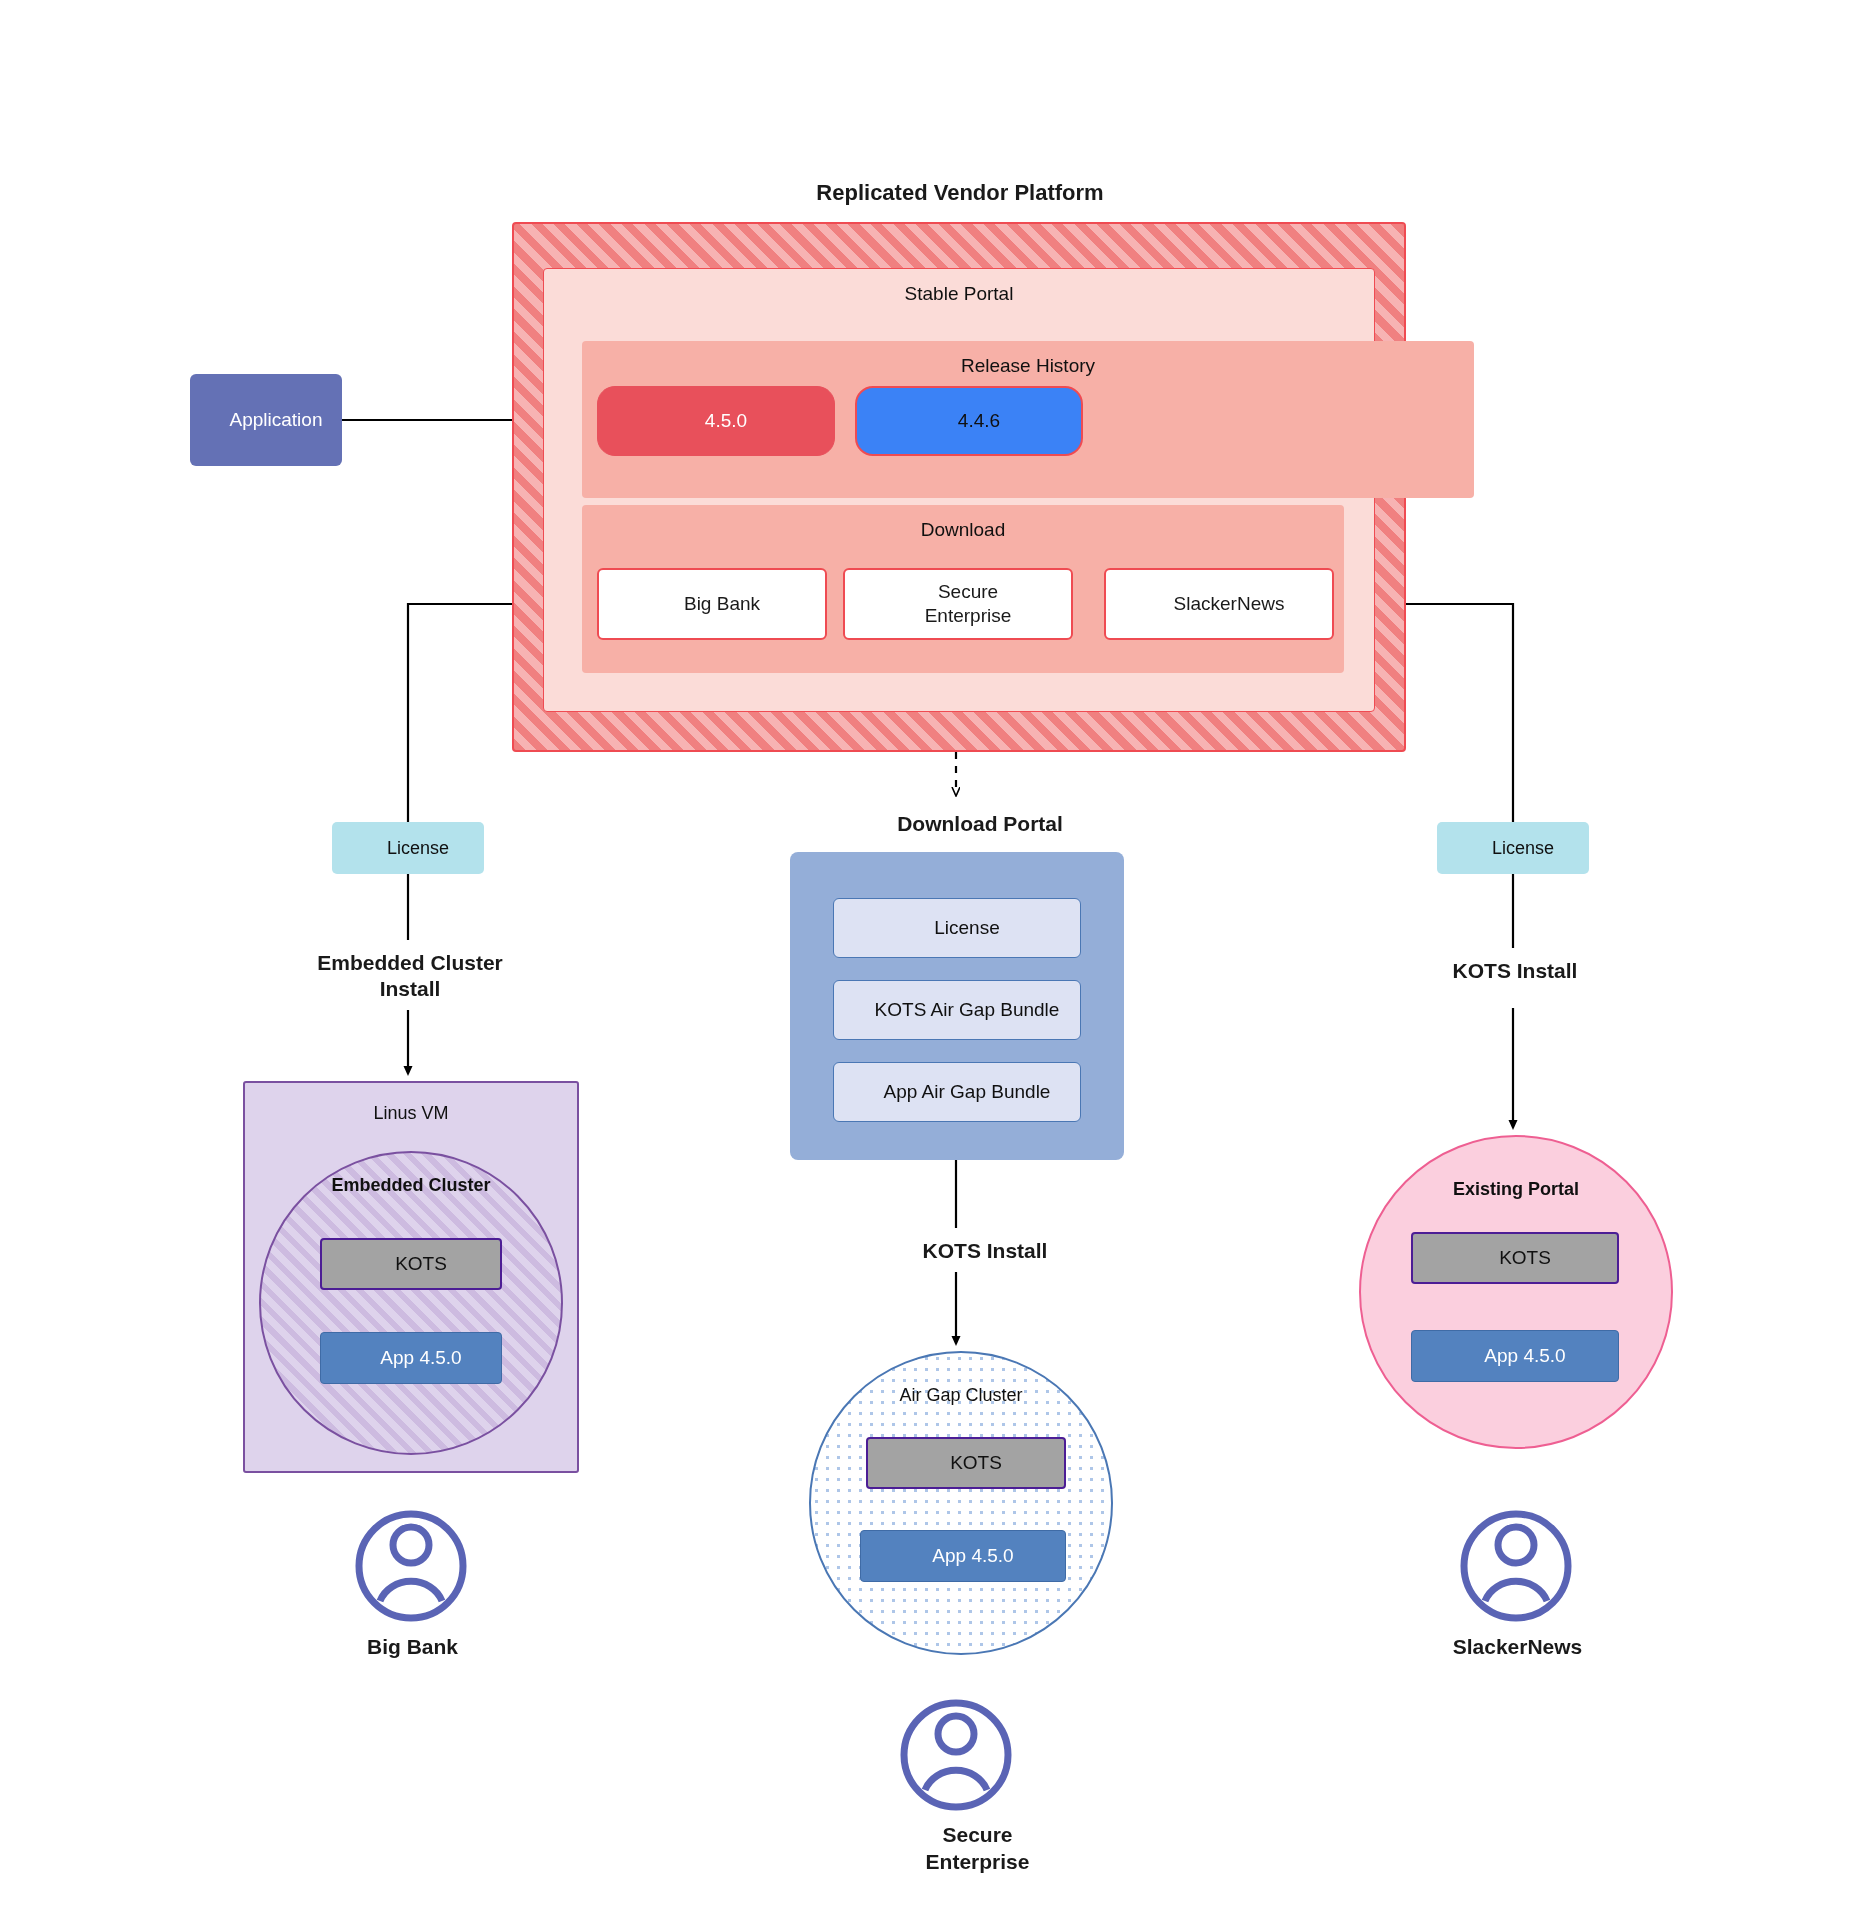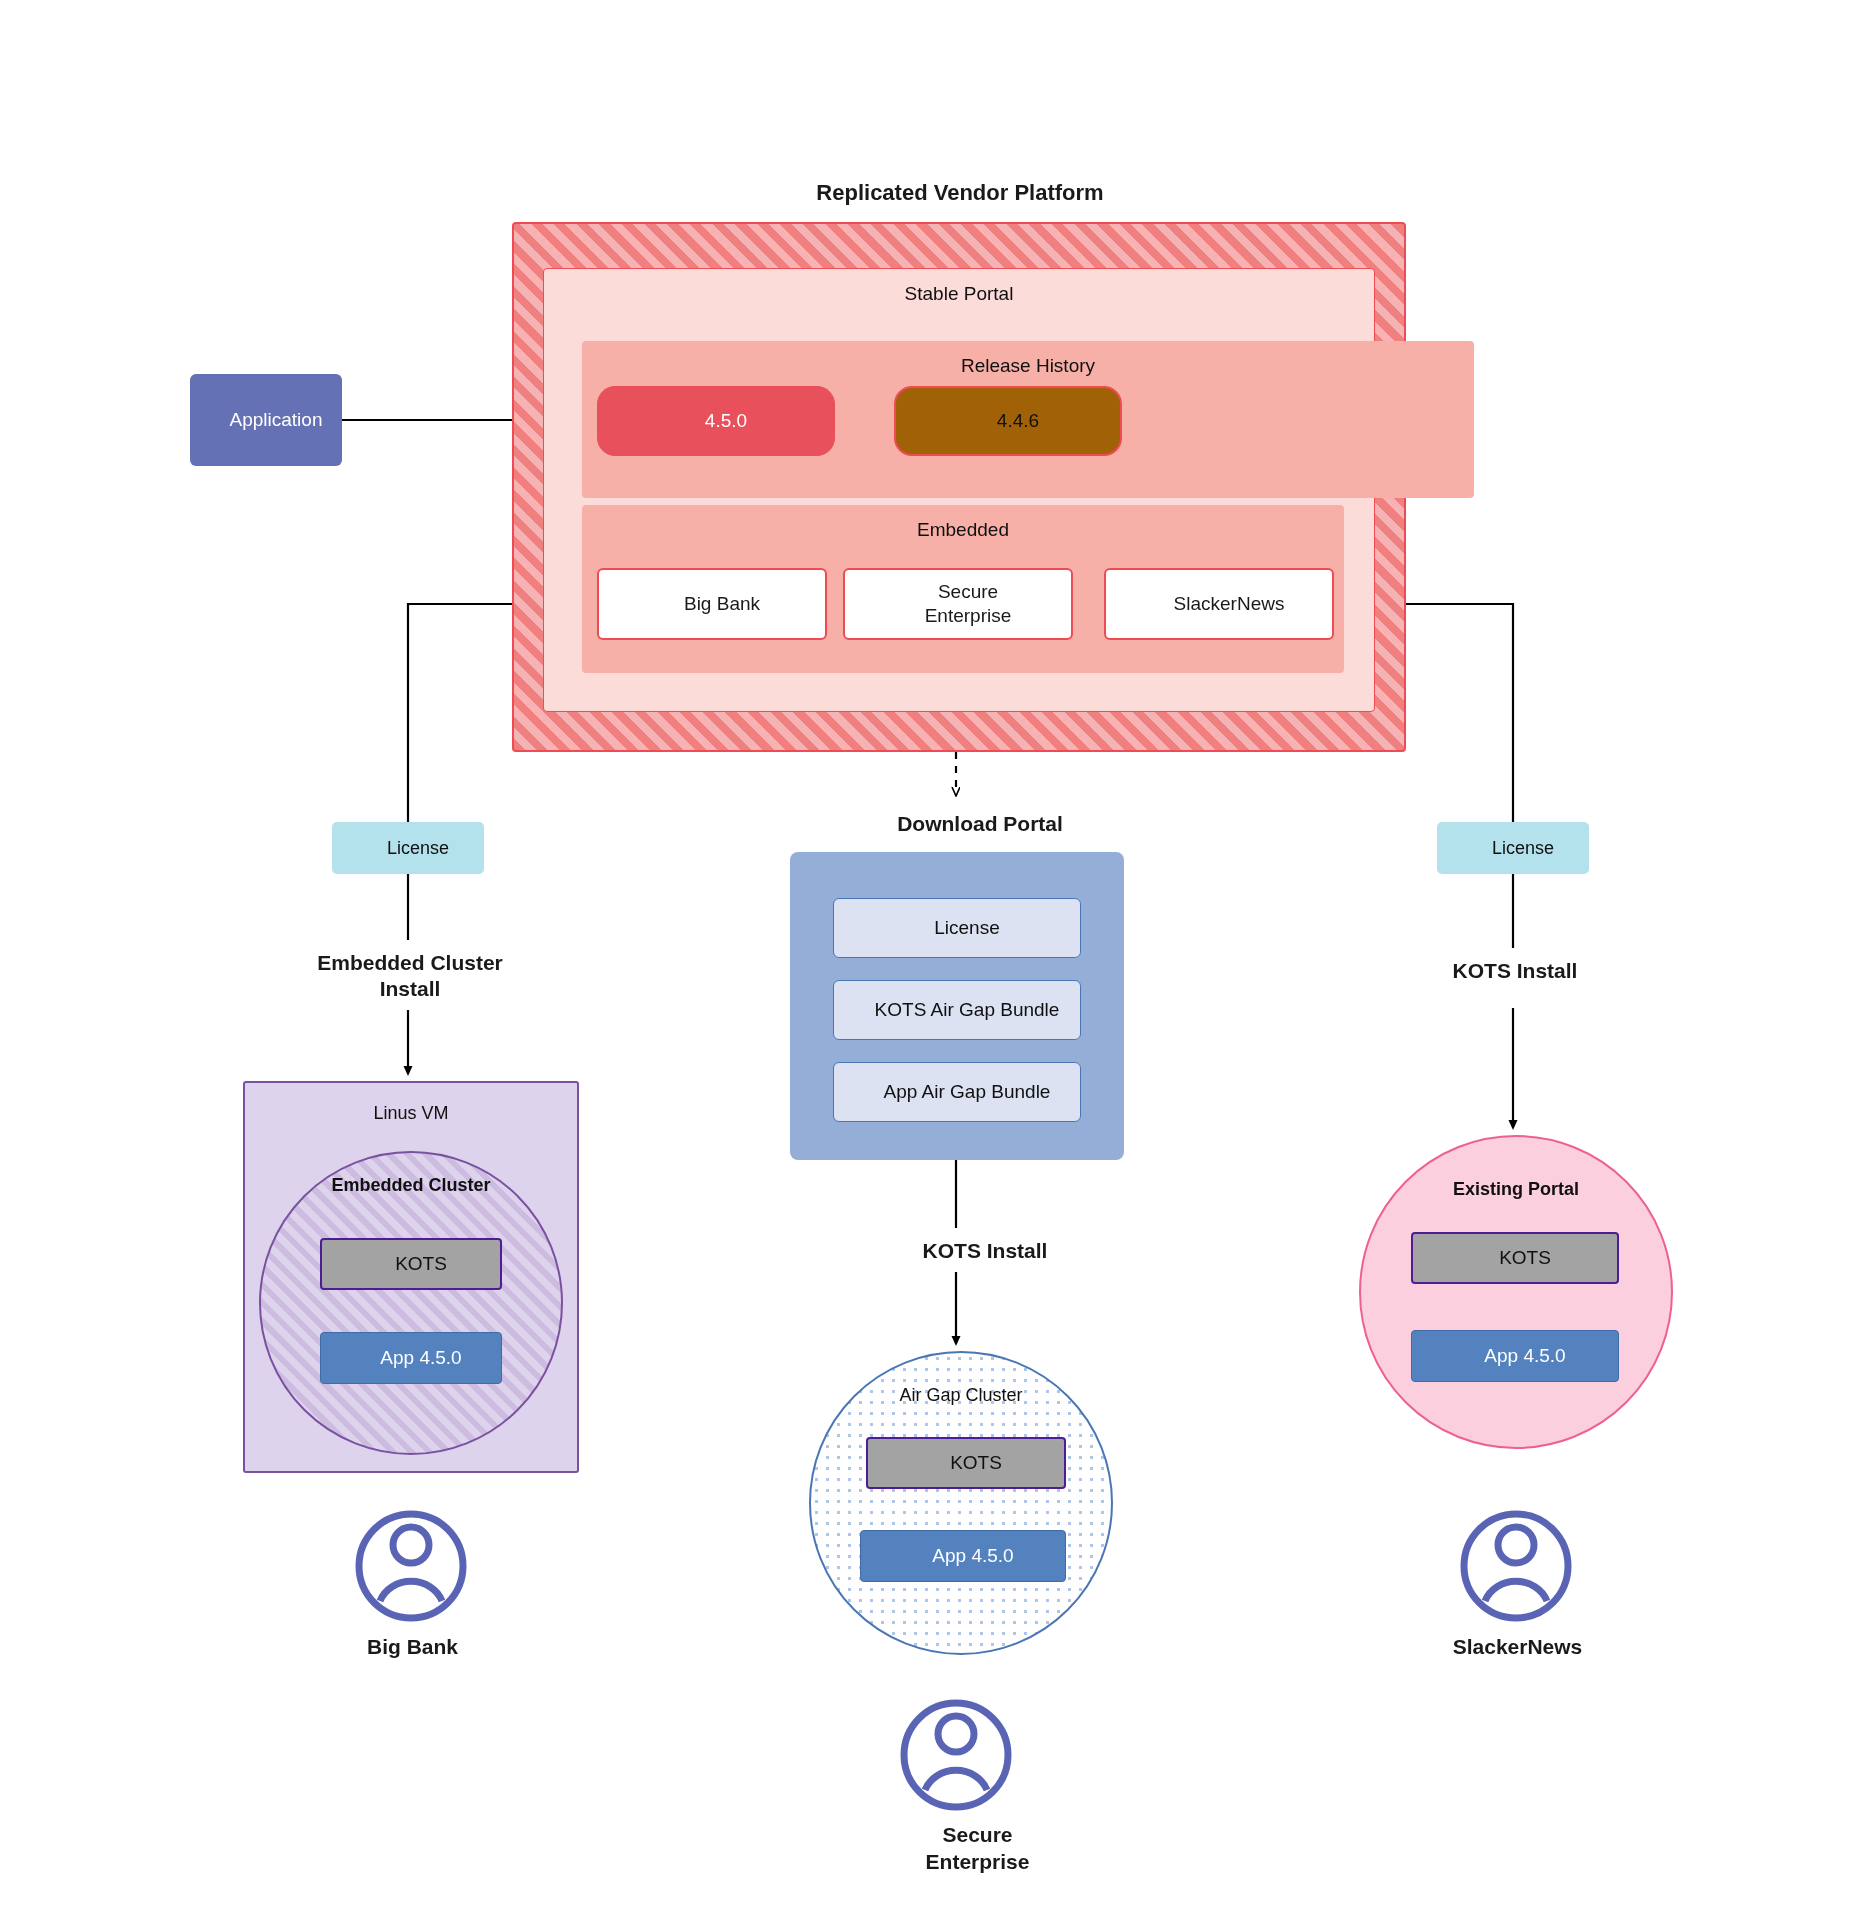--- a/index.html
+++ b/index.html
@@ -29,21 +29,21 @@
   }
   #customers-group{
     left:582px;top:505px;width:762px;height:168px;
     background:#f7b0a7;border-radius:4px;
   }
   .grp-title{position:absolute;left:0;right:0;top:14px;text-align:center;
              font-size:19px;font-weight:400;color:#101010;}
 
   .rel-box{top:386px;height:70px;border-radius:18px;font-size:19px;}
   #release-450{left:597px;width:238px;background:#e8505b;border:1px solid #e8505b;color:#ffffff;}
-  #release-446{left:894px;width:228px;background:#a16207;border:2px solid #ef4b52;color:#101010;}
+  #release-446{left:855px;width:228px;background:#3b82f6;border:2px solid #ef4b52;color:#101010;}
 
   .cust-box{top:568px;height:72px;background:#ffffff;border:2px solid #ef4b52;
             border-radius:6px;font-size:19px;line-height:1.25;}
   #customer-big-bank{left:597px;width:230px;}
   #customer-secure-enterprise{left:843px;width:230px;}
   #customer-slackernews{left:1104px;width:230px;}
 
   
   #application-box{
     left:190px;top:374px;width:152px;height:92px;
@@ -175,21 +175,21 @@
 </div>
 
 <div class="abs" id="release-history">
   <div class="grp-title">Release History</div>
 </div>
 
 <div class="abs ctr rel-box" id="release-450">4.5.0</div>
 <div class="abs ctr rel-box" id="release-446">4.4.6</div>
 
 <div class="abs" id="customers-group">
-  <div class="grp-title">Embedded</div>
+  <div class="grp-title">Download</div>
 </div>
 
 <div class="abs ctr cust-box" id="customer-big-bank">Big Bank</div>
 <div class="abs ctr cust-box" id="customer-secure-enterprise" style="white-space:pre-line;">Secure
 Enterprise</div>
 <div class="abs ctr cust-box" id="customer-slackernews">SlackerNews</div>
 
 <div class="abs ctr" id="application-box">Application</div>
 
 <div class="abs ctr license-chip" id="license-left">License</div>

